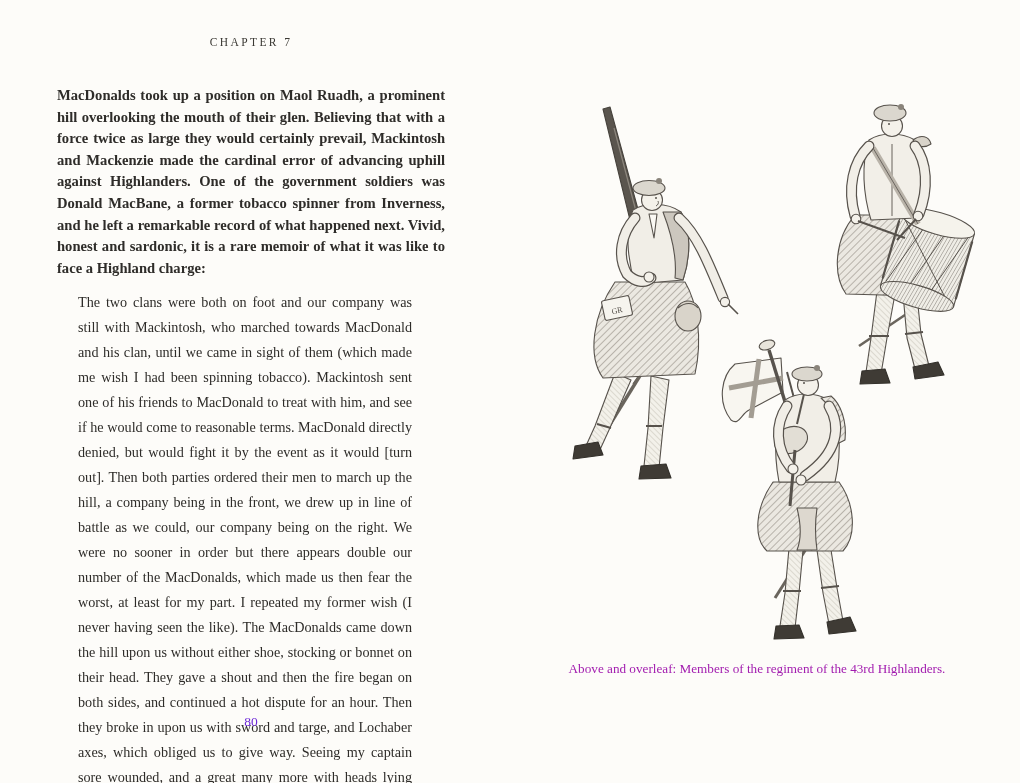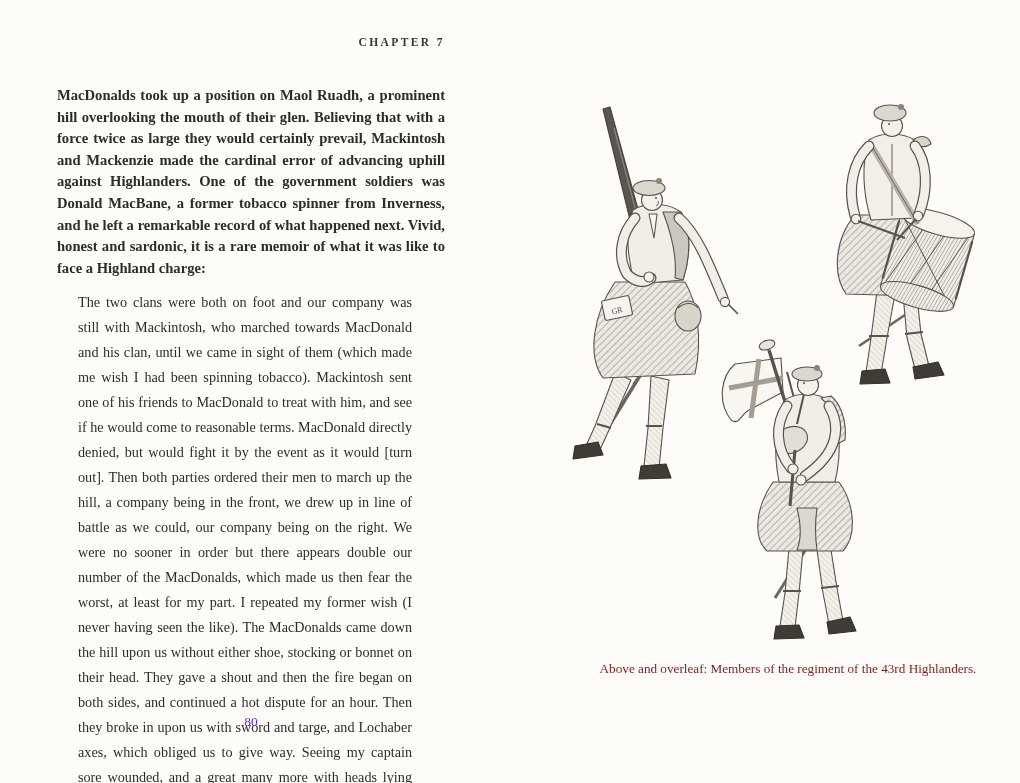--- a/index.html
+++ b/index.html
@@ -14,23 +14,23 @@
   .spread { position: absolute; inset: 0; }
 
   
   .left-col {
     position: absolute;
     left: 57px; top: 0;
     width: 388px;
   }
   .running-head {
     margin-top: 36px;
-    text-align: right;
+    text-align: center;
     font-size: 11.5px;
-    font-weight: bold;
+    font-weight: normal;
     letter-spacing: 2.4px;
     color: #3a3833;
   }
   .body-text {
     margin-top: 37px;
     font-size: 14.6px;
     line-height: 21.6px;
     text-align: justify;
     text-justify: inter-word;
     font-weight: bold;
@@ -52,26 +52,26 @@
   }
 
   
   .illustration-wrap {
     position: absolute;
     left: 545px; top: 88px;
     width: 450px; height: 570px;
   }
   .caption {
     position: absolute;
-    left: 563px; top: 659px;
+    left: 532px; top: 659px;
     width: 450px;
     text-align: center;
     font-size: 13.2px;
     line-height: 19.5px;
-    color: #7f1d1d;
+    color: #a21caf;
   }
 </style>
 </head>
 <body>
 
 <div class="spread">
 
   <div class="left-col">
     <div class="running-head">CHAPTER 7</div>
     <div class="body-text">MacDonalds took up a position on Maol Ruadh, a prominent hill overlooking the mouth of their glen. Believing that with a force twice as large they would certainly prevail, Mackintosh and Mackenzie made the cardinal error of advancing uphill against Highlanders. One of the government soldiers was Donald MacBane, a former tobacco spinner from Inverness, and he left a remarkable record of what happened next. Vivid, honest and sardonic, it is a rare memoir of what it was like to face a Highland charge:</div>

